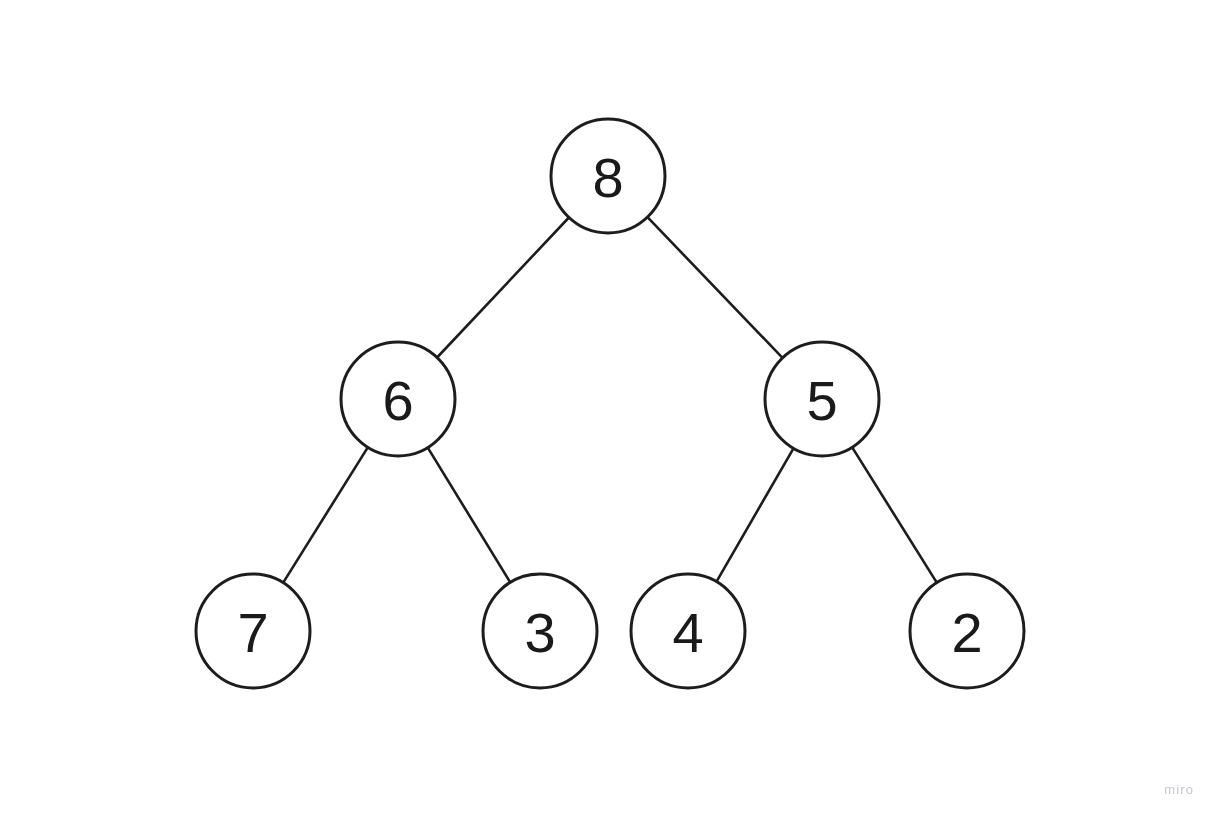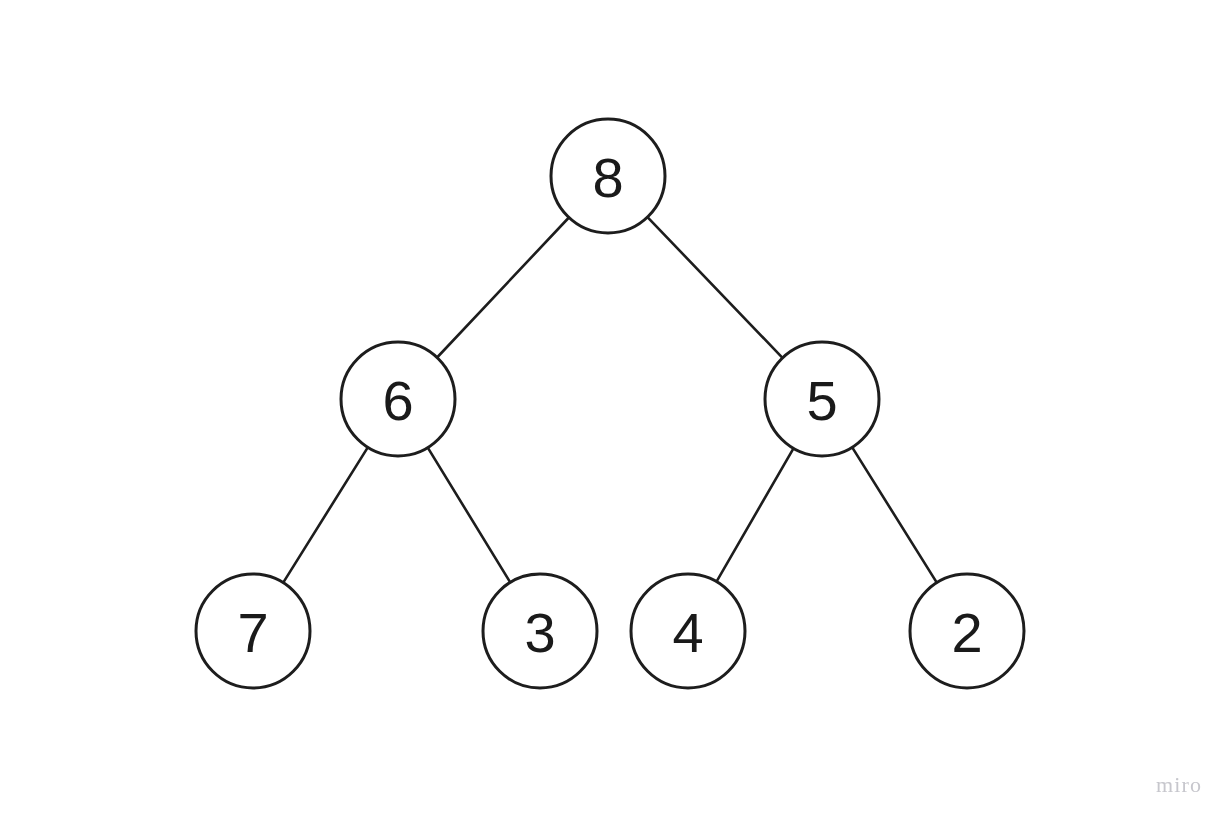--- a/index.html
+++ b/index.html
@@ -46,25 +46,25 @@
     fill: #1a1a1a;
     font-family: "Liberation Sans", sans-serif;
     font-size: 56px;
     font-weight: 400;
     text-anchor: middle;
     dominant-baseline: central;
     letter-spacing: 0px;
   }
   .watermark {
     position: absolute;
-    right: 22px;
+    right: 30px;
     bottom: 20px;
     color: #c7c7cd;
-    font-family: Liberation Serif, serif;
-    font-size: 22px;
+    font-family: Liberation Sans, sans-serif;
+    font-size: 13px;
     font-weight: 400;
     letter-spacing: 1.1px;
     line-height: 1;
     user-select: none;
   }
 </style>
 </head>
 <body>
 
 <div id="canvas-root">

